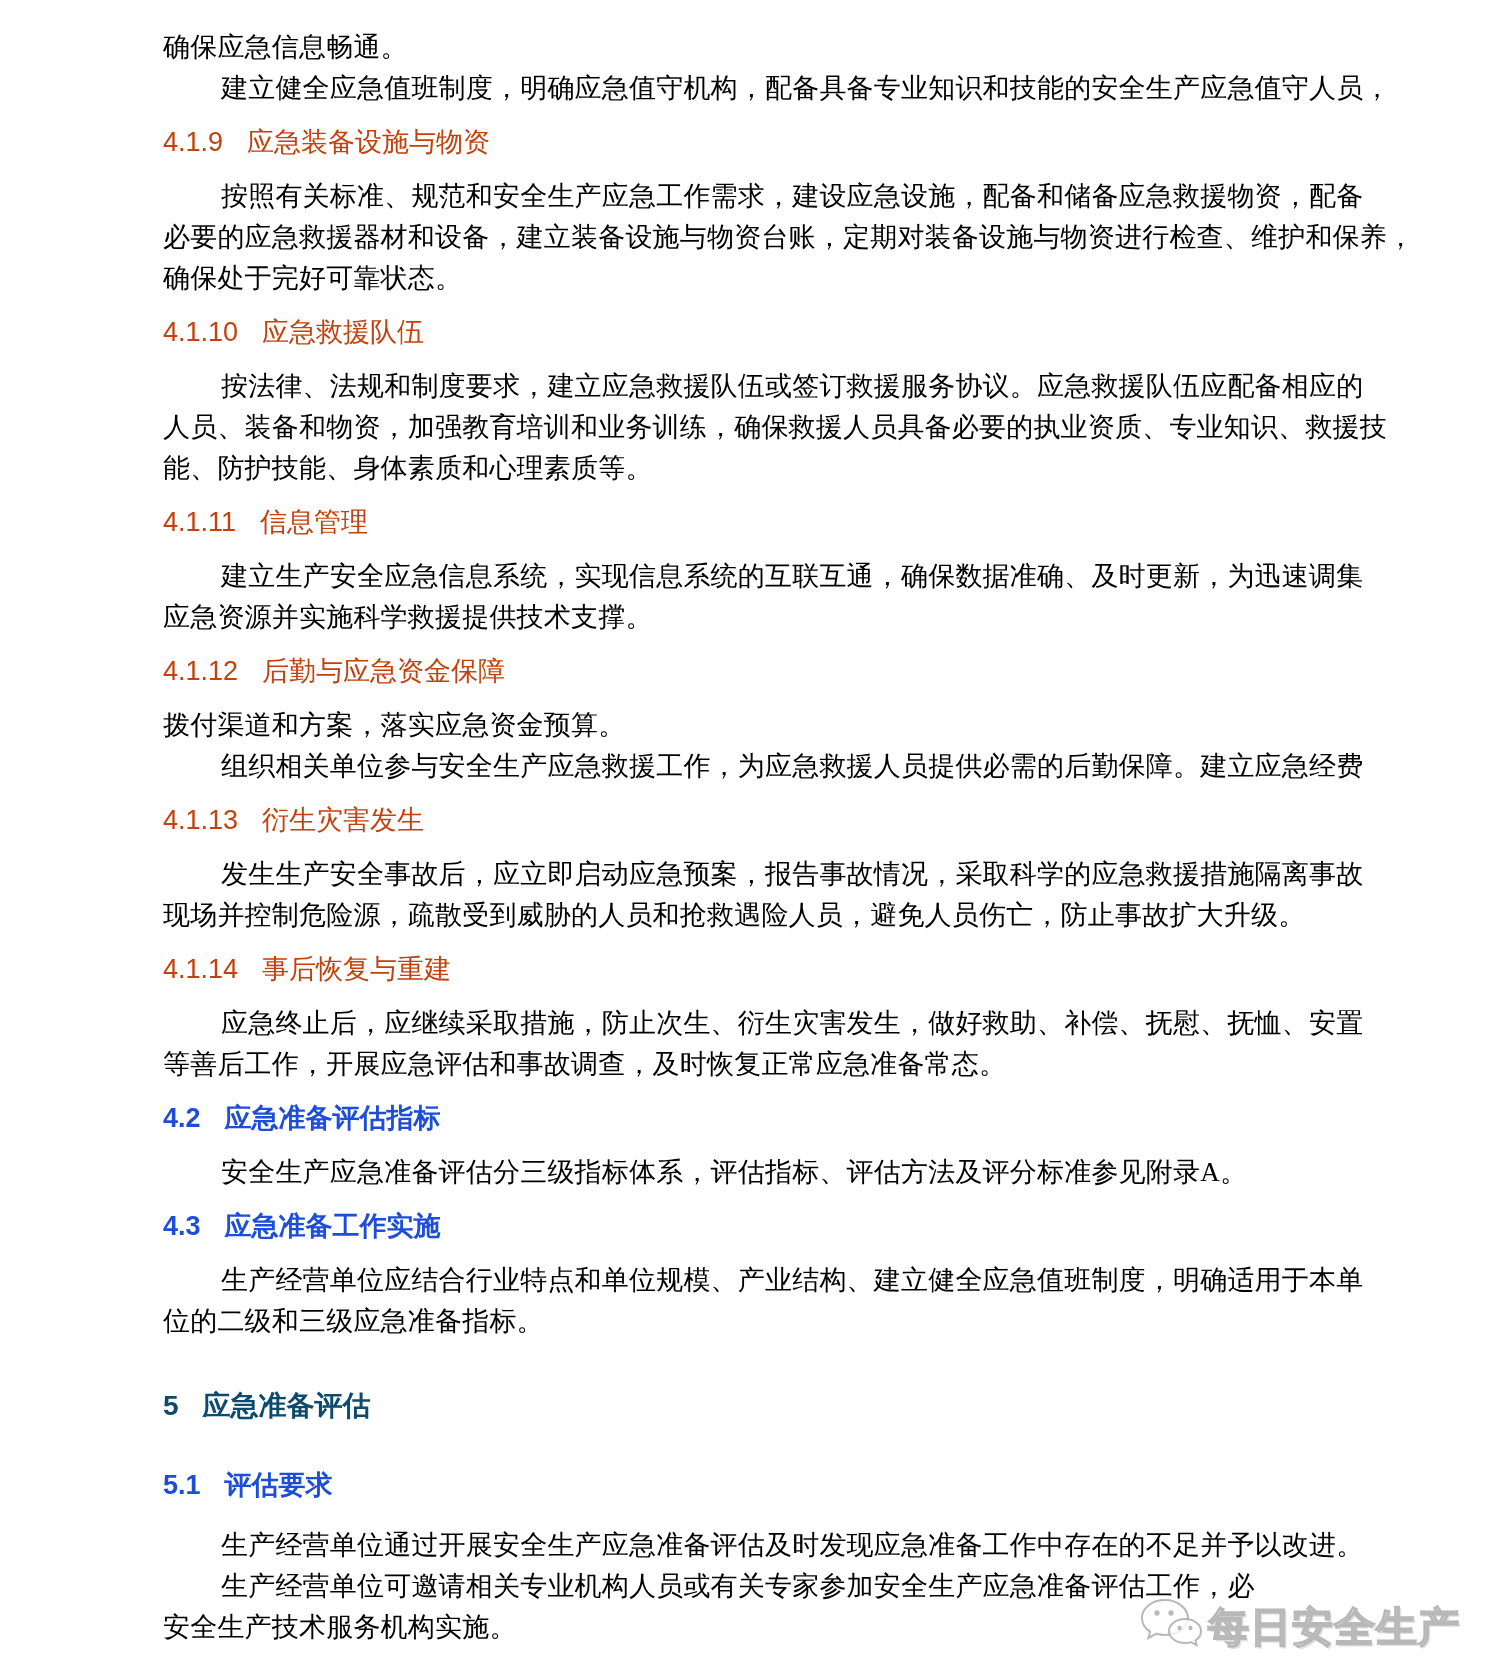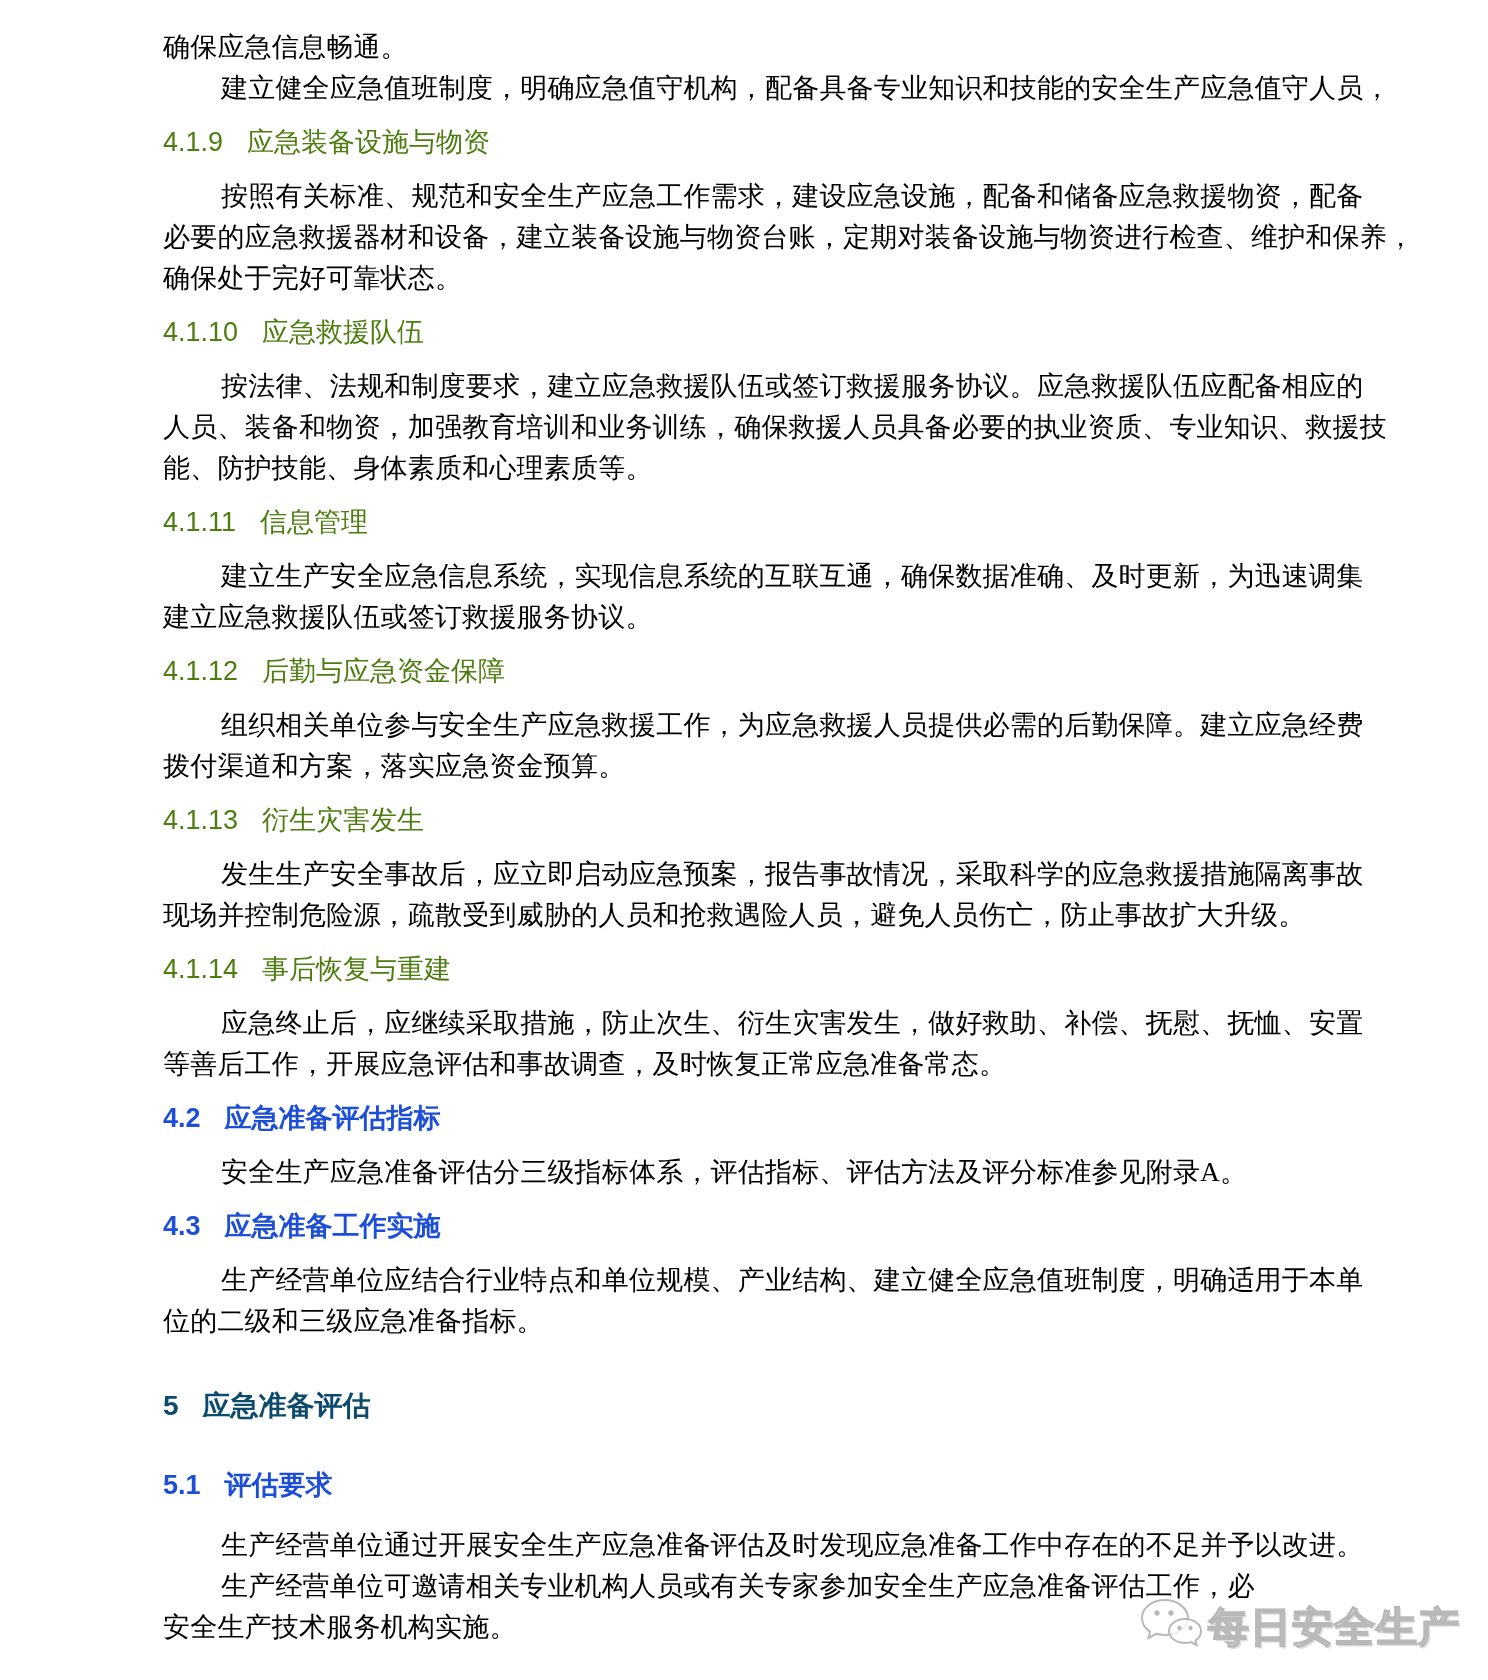--- a/index.html
+++ b/index.html
@@ -22,21 +22,21 @@
   }
   .ind { padding-left: 58px; }
   .para { margin: 13px 0; }
   .para-tight { margin: 19px 0 0 0; }
   .h-clause {
     margin: 13px 0;
     font-family: "Liberation Sans", "DejaVu Sans", sans-serif;
     font-size: 27px;
     line-height: 41px;
     font-weight: 400;
-    color: #4d7c0f;
+    color: #c2410c;
     white-space: nowrap;
   }
   .h-bold {
     margin: 13px 0;
     font-family: "Liberation Sans", "DejaVu Sans", sans-serif;
     font-size: 27px;
     line-height: 41px;
     font-weight: 700;
     color: #1d4ed8;
     white-space: nowrap;
@@ -98,29 +98,29 @@
     <div class="line ind">按法律、法规和制度要求，建立应急救援队伍或签订救援服务协议。应急救援队伍应配备相应的</div>
     <div class="line">人员、装备和物资，加强教育培训和业务训练，确保救援人员具备必要的执业资质、专业知识、救援技</div>
     <div class="line">能、防护技能、身体素质和心理素质等。</div>
   </div>
 
   <div class="h-clause">
     <span class="h-num">4.1.11</span><span class="h-title">信息管理</span>
   </div>
   <div class="para">
     <div class="line ind">建立生产安全应急信息系统，实现信息系统的互联互通，确保数据准确、及时更新，为迅速调集</div>
-    <div class="line">建立应急救援队伍或签订救援服务协议。</div>
+    <div class="line">应急资源并实施科学救援提供技术支撑。</div>
   </div>
 
   <div class="h-clause">
     <span class="h-num">4.1.12</span><span class="h-title">后勤与应急资金保障</span>
   </div>
   <div class="para">
+    <div class="line">拨付渠道和方案，落实应急资金预算。</div>
     <div class="line ind">组织相关单位参与安全生产应急救援工作，为应急救援人员提供必需的后勤保障。建立应急经费</div>
-    <div class="line">拨付渠道和方案，落实应急资金预算。</div>
   </div>
 
   <div class="h-clause">
     <span class="h-num">4.1.13</span><span class="h-title">衍生灾害发生</span>
   </div>
   <div class="para">
     <div class="line ind">发生生产安全事故后，应立即启动应急预案，报告事故情况，采取科学的应急救援措施隔离事故</div>
     <div class="line">现场并控制危险源，疏散受到威胁的人员和抢救遇险人员，避免人员伤亡，防止事故扩大升级。</div>
   </div>
 

